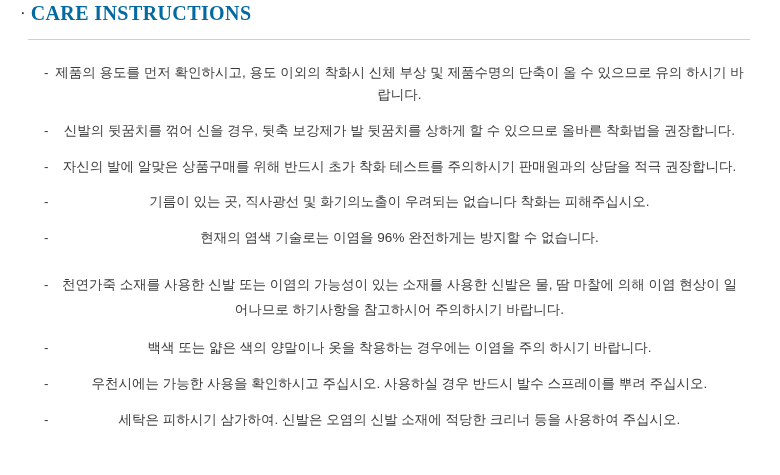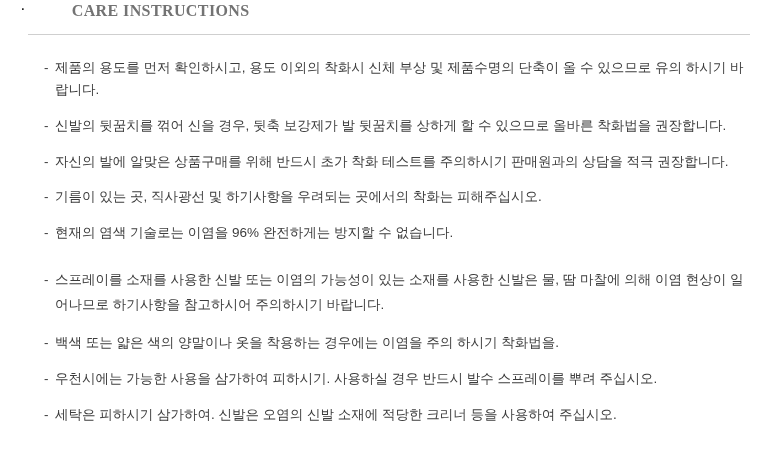--- a/index.html
+++ b/index.html
@@ -31,24 +31,23 @@
     font-size: 17px;
     line-height: 1;
     color: #222222;
     margin-right: 5px;
     position: relative;
     top: -2px;
   }
   .title-text {
     font-family: "Liberation Serif", serif;
     font-weight: bold;
-    font-size: 16px;
+    font-size: 20px;
     letter-spacing: 0.4px;
-    color: #737373;
-    margin-left: 41px;
+    color: #0369a1;
   }
   .divider {
     margin-top: 14px;
     margin-left: 10px;
     margin-right: 12px;
     border-top: 1px solid #cfcfcf;
     height: 0;
   }
   .list {
     margin-top: 22px;
@@ -63,20 +62,21 @@
     color: #3c3c3c;
     margin-bottom: 14px;
   }
   .item .dash {
     flex: 0 0 auto;
     width: 11px;
     color: #3c3c3c;
   }
   .item .txt {
     flex: 1 1 auto;
+    text-align: center;
   }
   .group-gap {
     margin-top: 24px;
   }
   .item.tall {
     line-height: 1.85;
   }
 </style>
 </head>
 <body>
@@ -102,45 +102,45 @@
       <span class="txt">신발의 뒷꿈치를 꺾어 신을 경우, 뒷축 보강제가 발 뒷꿈치를 상하게 할 수 있으므로 올바른 착화법을 권장합니다.</span>
     </div>
 
     <div class="item">
       <span class="dash">-</span>
       <span class="txt">자신의 발에 알맞은 상품구매를 위해 반드시 초가 착화 테스트를 주의하시기 판매원과의 상담을 적극 권장합니다.</span>
     </div>
 
     <div class="item">
       <span class="dash">-</span>
-      <span class="txt">기름이 있는 곳, 직사광선 및 하기사항을 우려되는 곳에서의 착화는 피해주십시오.</span>
+      <span class="txt">기름이 있는 곳, 직사광선 및 화기의노출이 우려되는 없습니다 착화는 피해주십시오.</span>
     </div>
 
     <div class="item">
       <span class="dash">-</span>
       <span class="txt">현재의 염색 기술로는 이염을 96% 완전하게는 방지할 수 없습니다.</span>
     </div>
 
   </div>
 
   <div class="list group-gap">
 
     <div class="item tall">
       <span class="dash">-</span>
-      <span class="txt">스프레이를 소재를 사용한 신발 또는 이염의 가능성이 있는 소재를 사용한 신발은 물, 땀 마찰에 의해 이염 현상이 일 어나므로 하기사항을 참고하시어 주의하시기 바랍니다.</span>
+      <span class="txt">천연가죽 소재를 사용한 신발 또는 이염의 가능성이 있는 소재를 사용한 신발은 물, 땀 마찰에 의해 이염 현상이 일 어나므로 하기사항을 참고하시어 주의하시기 바랍니다.</span>
     </div>
 
     <div class="item">
       <span class="dash">-</span>
-      <span class="txt">백색 또는 얇은 색의 양말이나 옷을 착용하는 경우에는 이염을 주의 하시기 착화법을.</span>
+      <span class="txt">백색 또는 얇은 색의 양말이나 옷을 착용하는 경우에는 이염을 주의 하시기 바랍니다.</span>
     </div>
 
     <div class="item">
       <span class="dash">-</span>
-      <span class="txt">우천시에는 가능한 사용을 삼가하여 피하시기. 사용하실 경우 반드시 발수 스프레이를 뿌려 주십시오.</span>
+      <span class="txt">우천시에는 가능한 사용을 확인하시고 주십시오. 사용하실 경우 반드시 발수 스프레이를 뿌려 주십시오.</span>
     </div>
 
     <div class="item">
       <span class="dash">-</span>
       <span class="txt">세탁은 피하시기 삼가하여. 신발은 오염의 신발 소재에 적당한 크리너 등을 사용하여 주십시오.</span>
     </div>
 
   </div>
 
 </div>

